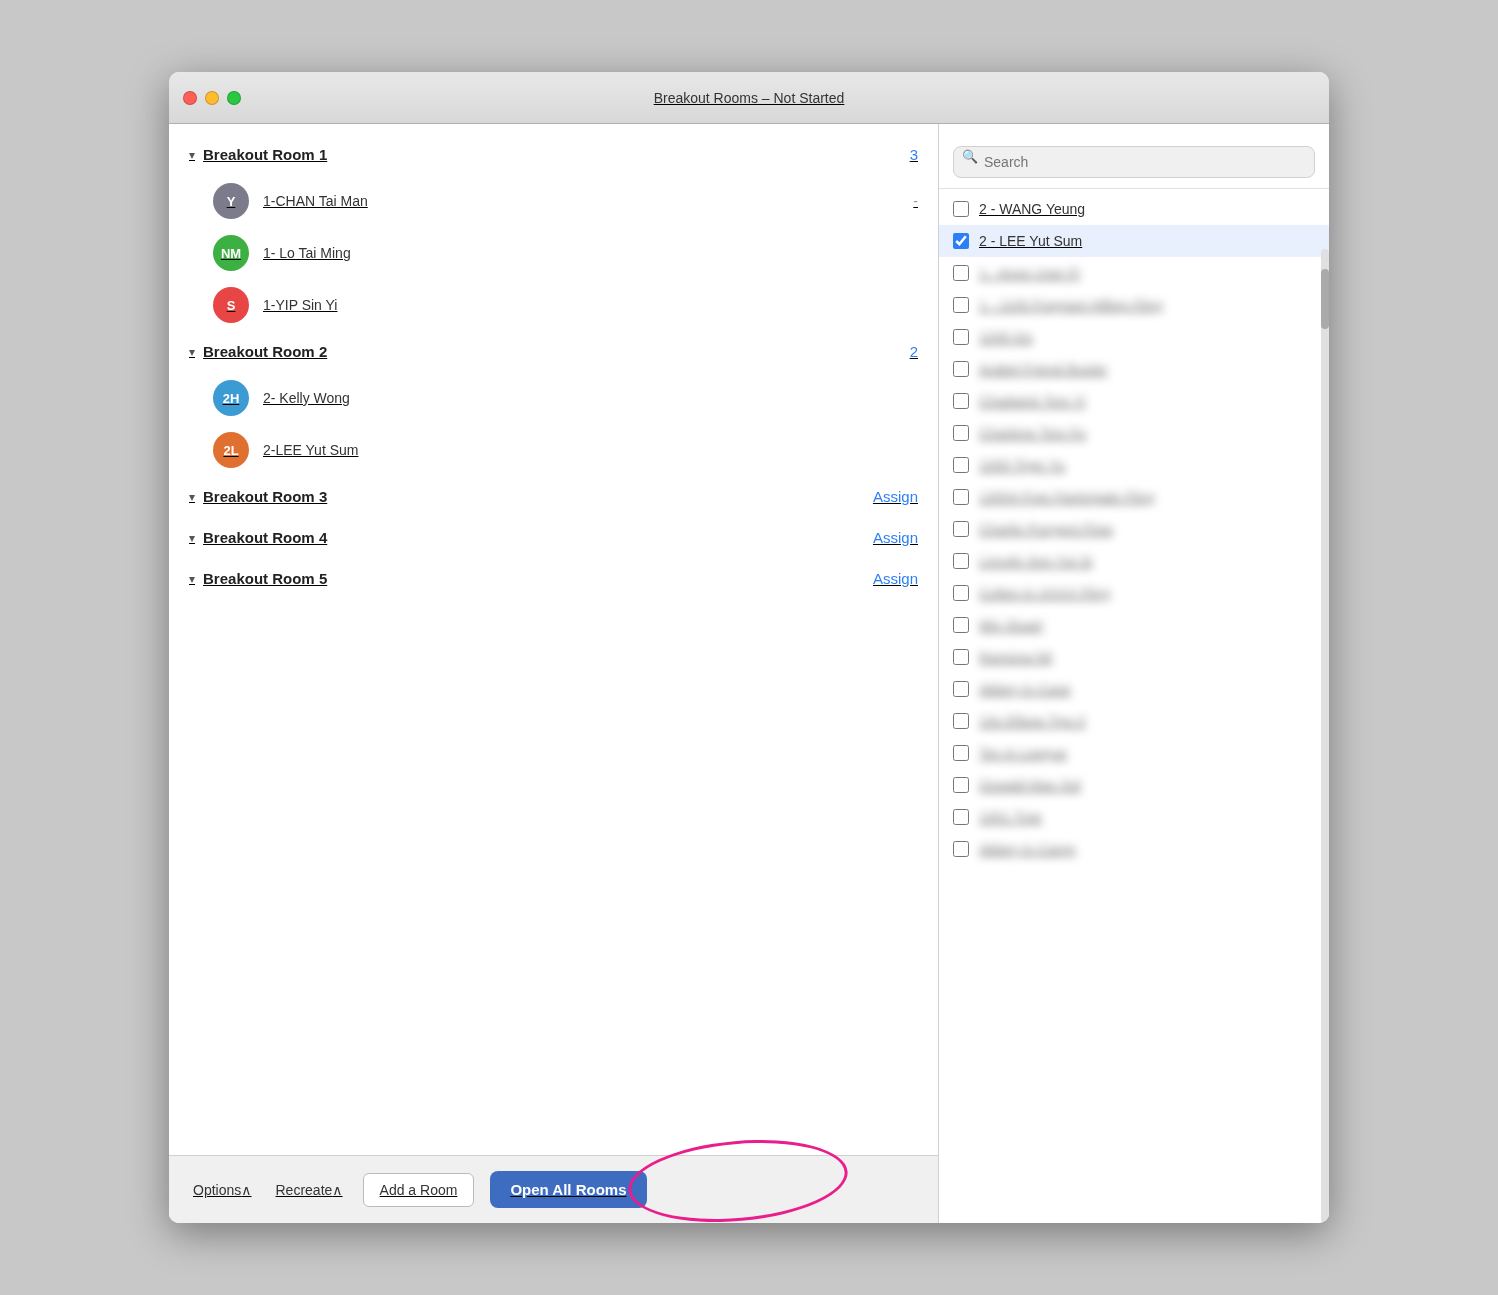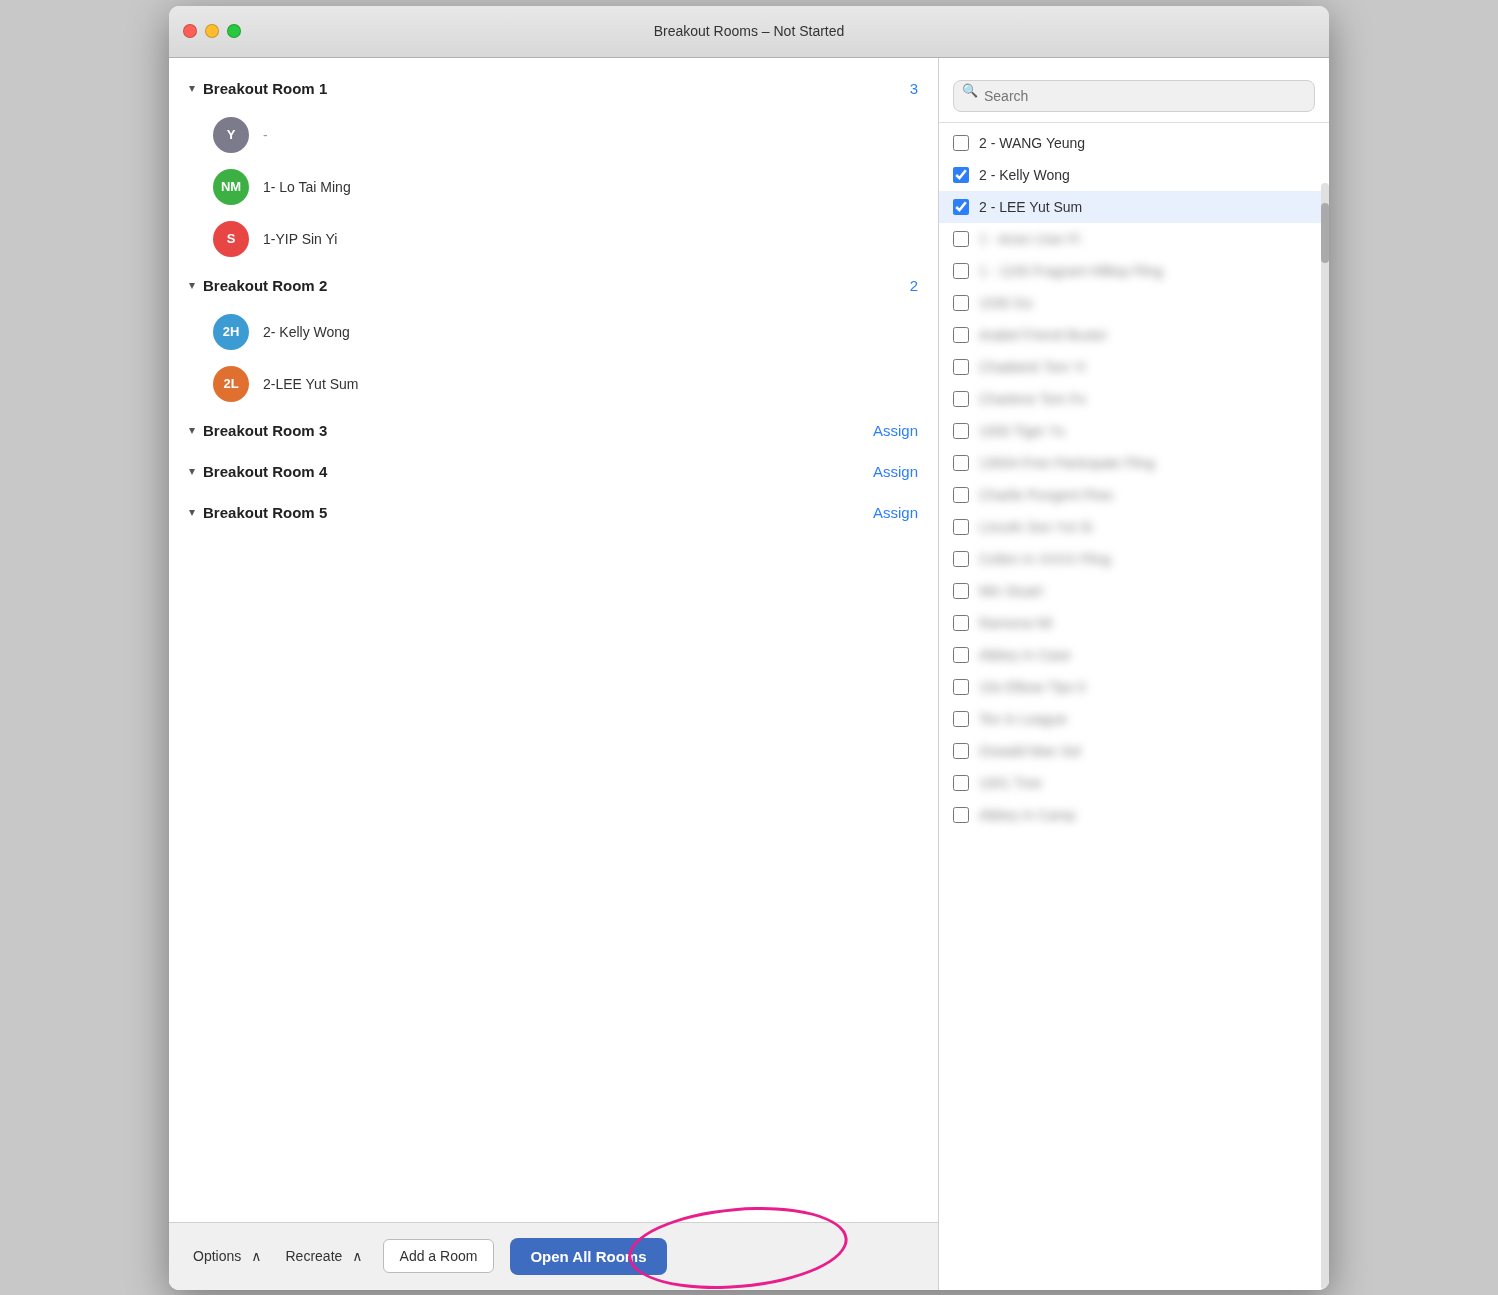--- a/index.html
+++ b/index.html
@@ -7,27 +7,28 @@
       font-family: -apple-system, BlinkMacSystemFont, "Segoe UI", Helvetica, Arial, sans-serif;
       background: #c8c8c8;
       width: 1498px;
       height: 1295px;
       display: flex;
       align-items: center;
       justify-content: center;
     }
     .window {
       width: 1160px;
-      height: 1284px;
+      height: 1151px;
       background: #f5f5f5;
       border-radius: 10px;
       box-shadow: 0 10px 40px rgba(0,0,0,0.4);
       overflow: hidden;
       display: flex;
       flex-direction: column;
+      text-decoration: underline;
     }
     .titlebar {
       background: linear-gradient(to bottom, #e8e8e8, #d8d8d8);
       height: 52px;
       display: flex;
       align-items: center;
       justify-content: center;
       border-bottom: 1px solid #b0b0b0;
       position: relative;
       flex-shrink: 0;
@@ -137,21 +138,21 @@
       gap: 16px;
       position: relative;
     }
     .toolbar-btn-text {
       font-size: 14px;
       color: #333;
       font-weight: 500;
       cursor: pointer;
       display: flex;
       align-items: center;
-      gap: 10px;
+      gap: 0;
       background: none;
       border: none;
       padding: 6px 4px;
     }
     .toolbar-btn-outlined {
       font-size: 14px;
       color: #333;
       font-weight: 500;
       cursor: pointer;
       background: white;
@@ -283,20 +284,21 @@
       <div class="rooms-list">
 
         <div>
           <div class="room-header">
             <span class="room-header-chevron">▾</span>
             <span class="room-header-title">Breakout Room 1</span>
             <span class="room-header-count">3</span>
           </div>
           <div class="participant-row">
             <div class="avatar" style="background:#7b7b8c;">Y</div>
+            <span class="participant-name">1-CHAN Tai Man</span>
             <span class="participant-dash">-</span>
           </div>
           <div class="participant-row">
             <div class="avatar" style="background:#3cb043;">NM</div>
             <span class="participant-name">1- Lo Tai Ming</span>
           </div>
           <div class="participant-row">
             <div class="avatar" style="background:#e84545;">S</div>
             <span class="participant-name">1-YIP Sin Yi</span>
           </div>
@@ -369,24 +371,20 @@
       </div>
 
       <div class="right-scroll-wrapper">
         <div class="participants-list">
 
           <div class="participant-check-row">
             <input type="checkbox" style="">
             <span>2 - WANG Yeung</span>
           </div>
 
-          <div class="participant-check-row">
-            <input type="checkbox" checked="" style="">
-            <span>2 - Kelly Wong</span>
-          </div>
 
           <div class="participant-check-row highlighted">
             <input type="checkbox" checked="" style="">
             <span>2 - LEE Yut Sum</span>
           </div>
 
           <div class="participant-check-row">
             <input type="checkbox" style="">
             <span class="blurred-text">1 - Anon User Fi</span>
           </div>

